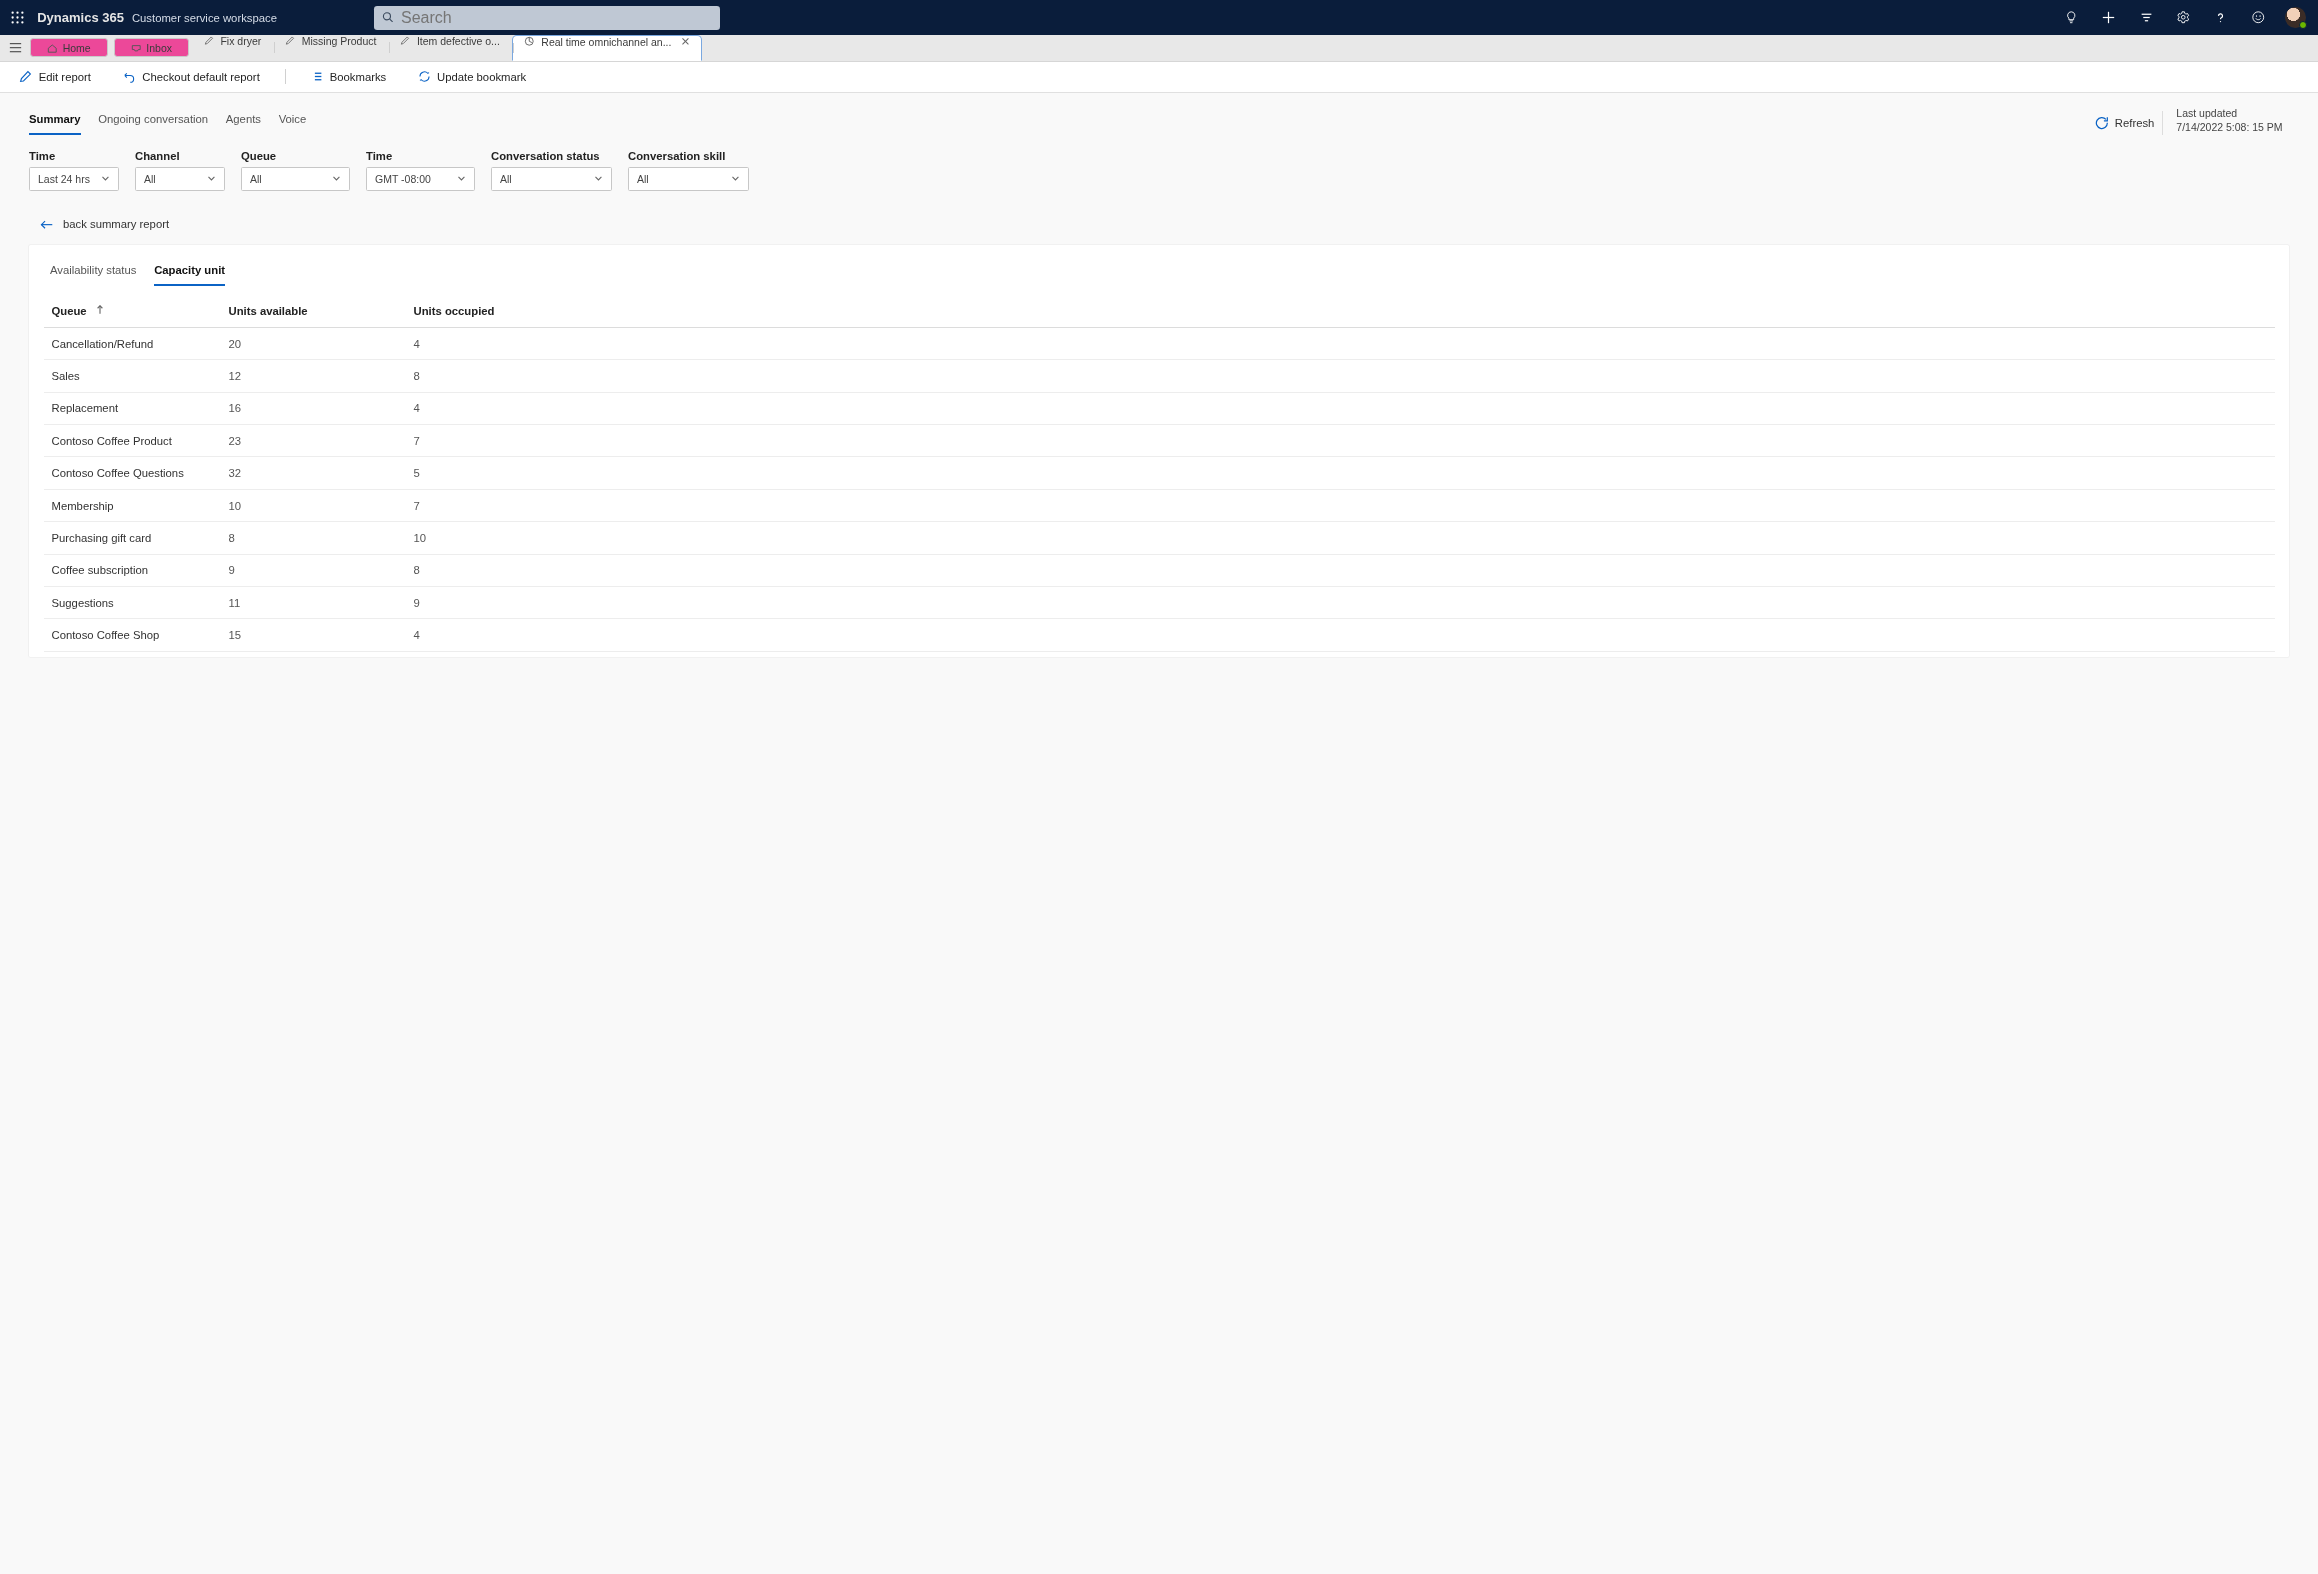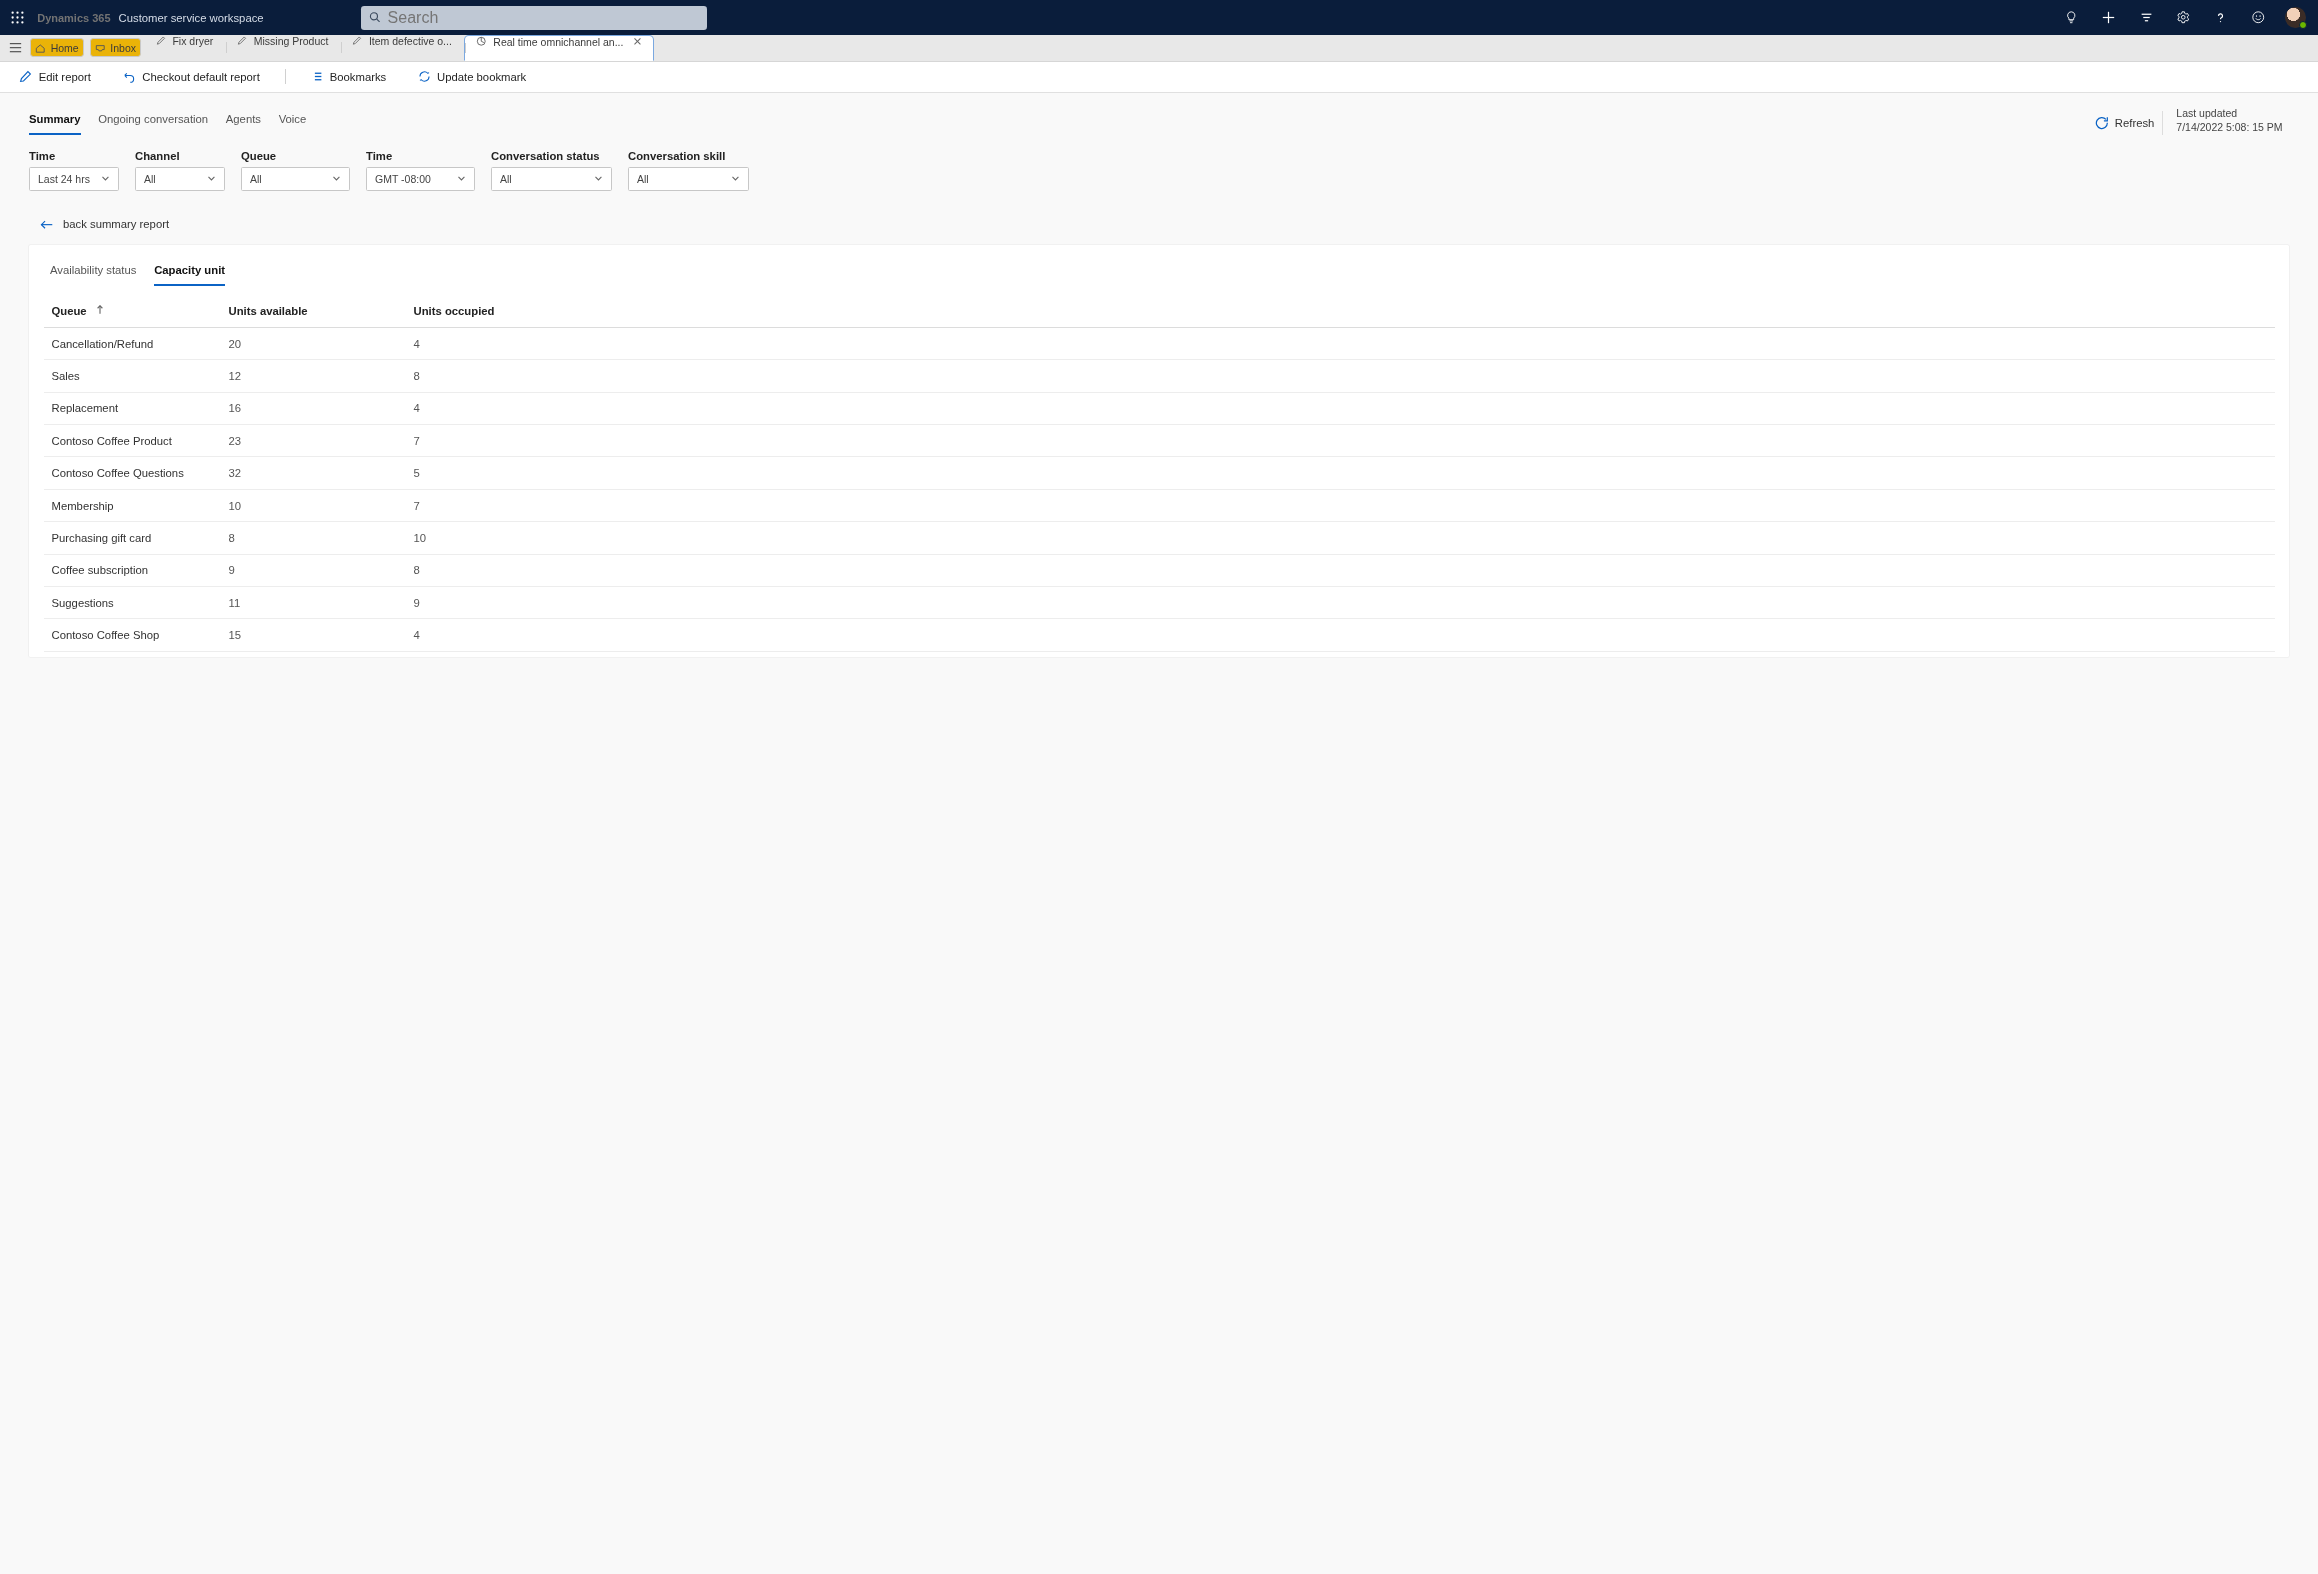--- a/index.html
+++ b/index.html
@@ -2,34 +2,34 @@
 <html style="font-size:13px"><head>
 <meta charset="utf-8">
 <style>
   * { box-sizing: border-box; margin: 0; padding: 0; font-family: "Segoe UI", -apple-system, BlinkMacSystemFont, sans-serif; }
   body { background: #fff; color: #242424; font-size: 11.3px; }
 
   
   .topbar { height: 35px; background: #0a1d3b; display: flex; align-items: center; padding: 0 6.4px 0 4.8px; color: #fff; }
   .waffle { width: 26px; height: 26px; display: flex; align-items: center; justify-content: center; cursor: pointer; }
   .brand { display: flex; align-items: baseline; gap: 8px; margin-left: 6.4px; }
-  .brand-strong { font-weight: 600; font-size: 11px; color: #737373; }
+  .brand-strong { font-weight: 600; font-size: 13px; color: #e5e5e5; }
   .brand-sub { font-size: 11.3px; color: #d6dde8; }
   .searchwrap { margin-left: 97px; flex: 0 0 auto; width: 346px; position: relative; }
   .searchbox { width: 100%; height: 24px; border-radius: 3.2px; border: none; background: #bfc8d4; color: #3b4a5e; padding: 0 8px 0 27px; font-size: 16px; }
   .searchicon { position: absolute; left: 8px; top: 50%; transform: translateY(-50%); }
   .topright { margin-left: auto; display: flex; align-items: center; gap: 11.3px; padding-right: 3.2px; }
   .topicon { width: 26px; height: 26px; display: flex; align-items: center; justify-content: center; cursor: pointer; }
   .avatar { width: 21px; height: 21px; border-radius: 50%; background: radial-gradient(circle at 40% 35%, #f1d0b8 0 35%, #3b2c26 36% 100%); position: relative; }
   .presence { position: absolute; bottom: -0.8px; right: -0.8px; width: 8px; height: 8px; border-radius: 50%; background: #6bb700; border: 1.6px solid #0a1d3b; }
 
   
   .tabstrip { height: 26.6px; background: #e8e8e8; border-bottom: 0.8px solid #d6d6d6; display: flex; align-items: stretch; padding-left: 3.2px; }
   .hamb { width: 24px; display: flex; align-items: center; justify-content: center; cursor: pointer; }
-  .systab { height: 19.3px; margin: 3.2px 3.2px 0 3.2px; border: 0.8px solid #c9c9c9; border-radius: 3.2px; background: #eab308; display: flex; align-items: center; gap: 4.8px; padding: 0 4px; font-size: 10.5px; color: #3b3b3b; cursor: pointer; }
+  .systab { height: 19.3px; margin: 3.2px 3.2px 0 3.2px; border: 0.8px solid #c9c9c9; border-radius: 3.2px; background: #ec4899; display: flex; align-items: center; gap: 4.8px; padding: 0 16px; font-size: 10.5px; color: #3b3b3b; cursor: pointer; }
   .doctab { display: flex; align-items: flex-start; gap: 6.4px; padding: 0 11.3px; font-size: 10.5px; color: #3b3b3b; cursor: pointer; position: relative; border-right:0.8px solid transparent; }
   .doctab + .doctab::before { content:""; position:absolute; left:0; top:7.2px; bottom:7.2px; width:0.8px; background:#cfcfcf;}
   .doctab.active { background: #fff; border: 0.8px solid #7aa8e0; border-bottom-color: #fff; border-top-left-radius: 4.8px; border-top-right-radius: 4.8px; margin-bottom:-0.8px;}
   .doctab .close { margin-left: 3.2px; color: #666; }
 
   
   .cmdbar { height: 31px; display: flex; align-items: center; gap: 12px; padding: 0 9.7px; border-bottom: 0.8px solid #e0e0e0; background:#fff;}
   .cmditem { display: flex; align-items: center; gap: 6.4px; padding: 4.8px 9.7px; font-size: 11.3px; color: #242424; cursor: pointer; border-radius: 1.6px; }
   .cmditem svg { flex-shrink: 0; }
   .cmdsep { width: 0.8px; height: 14.5px; background: #d0d0d0; margin: 0 3.2px; }

